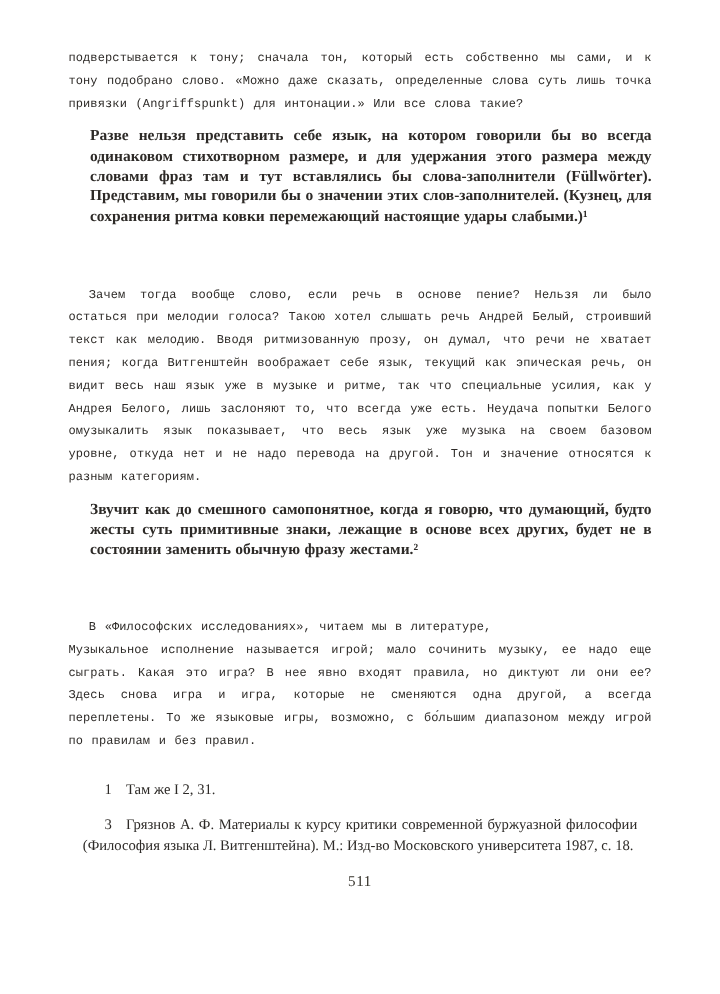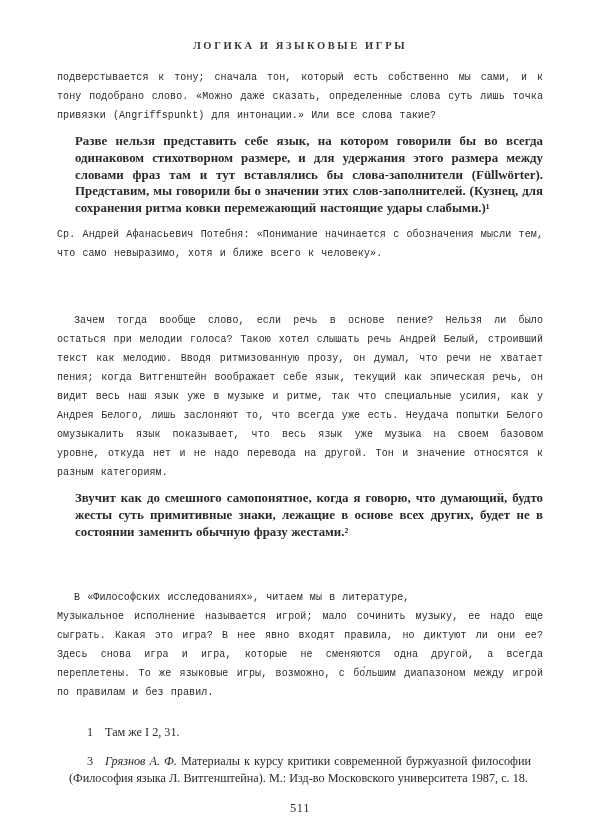--- a/index.html
+++ b/index.html
@@ -62,42 +62,39 @@
     text-indent: 18px;
     text-align: justify;
   }
   .fn-num {
     display: inline-block;
     width: 6px;
     margin-right: 12px;
     text-indent: 0;
   }
   .fn-author {
-    font-style: italic;
   }
   .page-number {
     margin-top: 15px;
     text-align: center;
     font-size: 12.5px;
     color: #333029;
     letter-spacing: 0.5px;
   }
 </style>
 </head>
 <body>
 
 <div class="page">
 
-  <div class="running-header">ЛОГИКА И ЯЗЫКОВЫЕ ИГРЫ</div>
 
   <p class="body-par">подверстывается к тону; сначала тон, который есть собственно мы сами, и к тону подобрано слово. «Можно даже сказать, определенные слова суть лишь точка привязки (Angriffspunkt) для интонации.» Или все слова такие?</p>
 
   <div class="block-quote">Разве нельзя представить себе язык, на котором говорили бы во всегда одинаковом стихотворном размере, и для удержания этого размера между словами фраз там и тут вставлялись бы слова-заполнители (Füllwörter). Представим, мы говорили бы о значении этих слов-заполнителей. (Кузнец, для сохранения ритма ковки перемежающий настоящие удары слабыми.)¹</div>
 
-  <p class="body-par">Ср. Андрей Афанасьевич Потебня: «Понимание начинается с обозначения мысли тем, что само невыразимо, хотя и ближе всего к человеку».</p>
 
   <p class="body-par indent">Зачем тогда вообще слово, если речь в основе пение? Нельзя ли было остаться при мелодии голоса? Такою хотел слышать речь Андрей Белый, строивший текст как мелодию. Вводя ритмизованную прозу, он думал, что речи не хватает пения; когда Витгенштейн воображает себе язык, текущий как эпическая речь, он видит весь наш язык уже в музыке и ритме, так что специальные усилия, как у Андрея Белого, лишь заслоняют то, что всегда уже есть. Неудача попытки Белого омузыкалить язык показывает, что весь язык уже музыка на своем базовом уровне, откуда нет и не надо перевода на другой. Тон и значение относятся к разным категориям.</p>
 
   <div class="block-quote">Звучит как до смешного самопонятное, когда я говорю, что думающий, будто жесты суть примитивные знаки, лежащие в основе всех других, будет не в состоянии заменить обычную фразу жестами.²</div>
 
   <p class="body-par indent">В «Философских исследованиях», читаем мы в литературе,</p>
 
   <p class="body-par">Музыкальное исполнение называется игрой; мало сочинить музыку, ее надо еще сыграть. Какая это игра? В нее явно входят правила, но диктуют ли они ее? Здесь снова игра и игра, которые не сменяются одна другой, а всегда переплетены. То же языковые игры, возможно, с бо́льшим диапазоном между игрой по правилам и без правил.</p>
 
 

